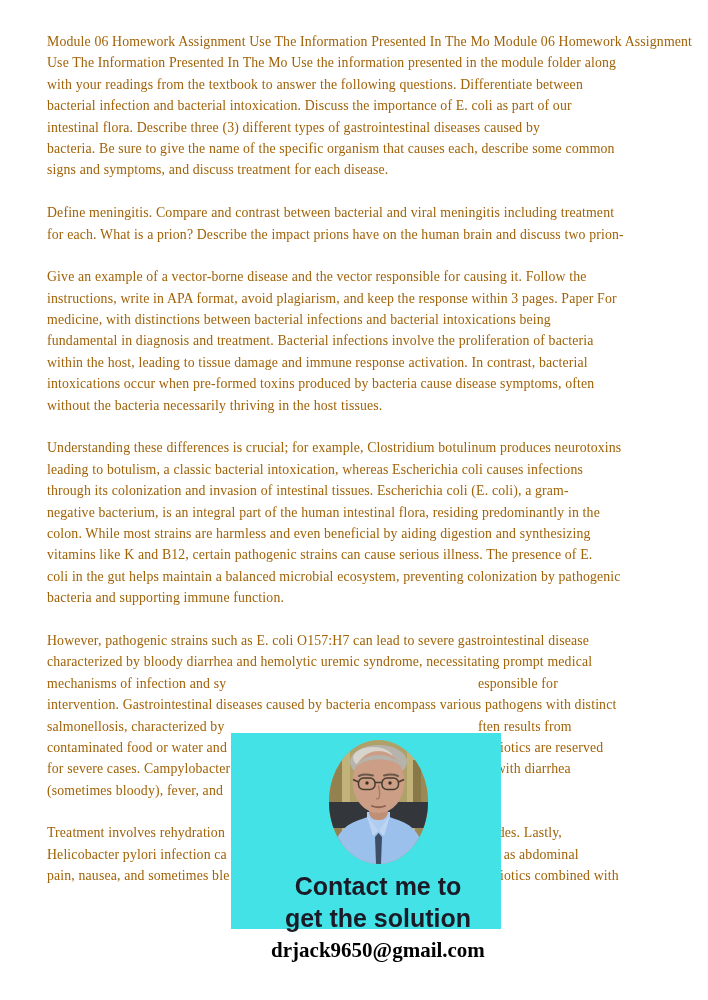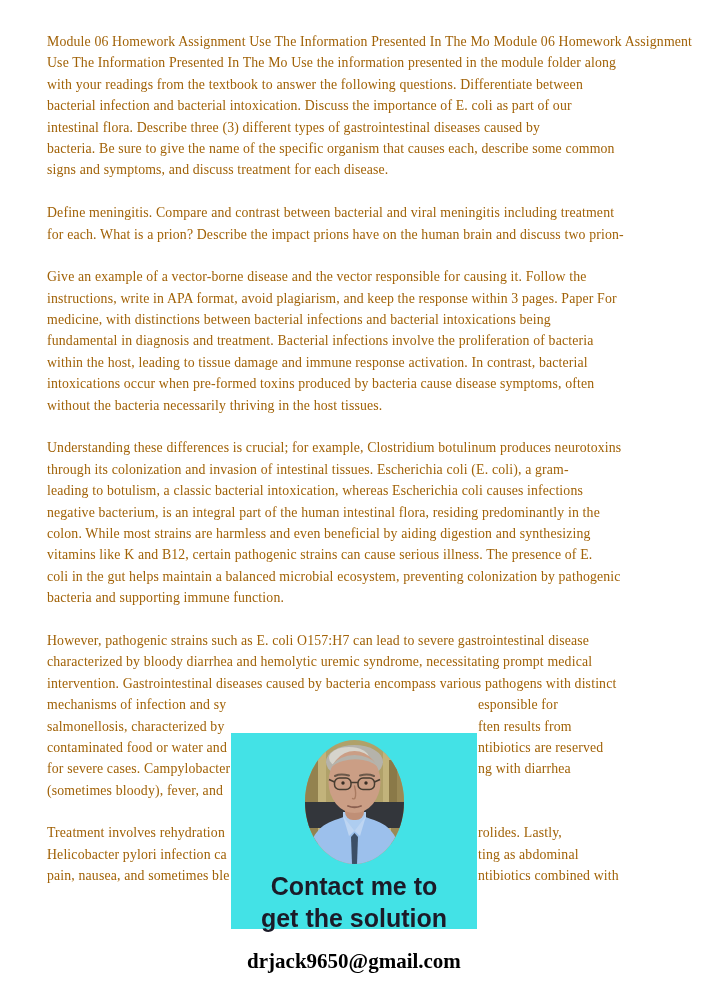--- a/index.html
+++ b/index.html
@@ -22,36 +22,37 @@
   .line.split { position: relative; }
   .frag-right { position: absolute; left: 431px; top: 0; white-space: pre; }
   .overlay-card {
     position: absolute;
     left: 231px; top: 733px;
     width: 246px; height: 196px;
     display: flex;
     flex-direction: column;
     align-items: center;
     z-index: 5;
+    padding-left: 24px;
   }
   .avatar { margin-top: 7px; width: 99px; height: 124px; line-height: 0; }
   .card-heading {
     font-family: "Liberation Sans", "DejaVu Sans", sans-serif;
     font-weight: 700;
     font-size: 25px;
     line-height: 32px;
     text-align: center;
     white-space: pre-line;
     margin-top: 6px;
   }
   .card-email {
     font-family: "Liberation Serif", "DejaVu Serif", serif;
     font-weight: 700;
     font-size: 21px;
-    margin-top: 15px;
+    margin-top: 4px;
   }
 </style>
 </head>
 <body style="background: rgb(255, 255, 255);">
 
 <div class="doc" id="doc" style="color: #a16207;">
     <div class="para">
       <div class="line">Module 06 Homework Assignment Use The Information Presented In The Mo Module 06 Homework Assignment</div>
       <div class="line">Use The Information Presented In The Mo Use the information presented in the module folder along</div>
       <div class="line">with your readings from the textbook to answer the following questions. Differentiate between</div>
@@ -68,33 +69,33 @@
       <div class="line">Give an example of a vector-borne disease and the vector responsible for causing it. Follow the</div>
       <div class="line">instructions, write in APA format, avoid plagiarism, and keep the response within 3 pages. Paper For</div>
       <div class="line">medicine, with distinctions between bacterial infections and bacterial intoxications being</div>
       <div class="line">fundamental in diagnosis and treatment. Bacterial infections involve the proliferation of bacteria</div>
       <div class="line">within the host, leading to tissue damage and immune response activation. In contrast, bacterial</div>
       <div class="line">intoxications occur when pre-formed toxins produced by bacteria cause disease symptoms, often</div>
       <div class="line">without the bacteria necessarily thriving in the host tissues.</div>
     </div>
     <div class="para">
       <div class="line">Understanding these differences is crucial; for example, Clostridium botulinum produces neurotoxins</div>
+      <div class="line">leading to botulism, a classic bacterial intoxication, whereas Escherichia coli causes infections</div>
       <div class="line">through its colonization and invasion of intestinal tissues. Escherichia coli (E. coli), a gram-</div>
-      <div class="line">leading to botulism, a classic bacterial intoxication, whereas Escherichia coli causes infections</div>
       <div class="line">negative bacterium, is an integral part of the human intestinal flora, residing predominantly in the</div>
       <div class="line">colon. While most strains are harmless and even beneficial by aiding digestion and synthesizing</div>
       <div class="line">vitamins like K and B12, certain pathogenic strains can cause serious illness. The presence of E.</div>
       <div class="line">coli in the gut helps maintain a balanced microbial ecosystem, preventing colonization by pathogenic</div>
       <div class="line">bacteria and supporting immune function.</div>
     </div>
     <div class="para">
       <div class="line">However, pathogenic strains such as E. coli O157:H7 can lead to severe gastrointestinal disease</div>
       <div class="line">characterized by bloody diarrhea and hemolytic uremic syndrome, necessitating prompt medical</div>
+      <div class="line split"><span class="frag-left">mechanisms of infection and sy</span><span class="frag-right">esponsible for</span></div>
       <div class="line">intervention. Gastrointestinal diseases caused by bacteria encompass various pathogens with distinct</div>
-      <div class="line split"><span class="frag-left">mechanisms of infection and sy</span><span class="frag-right">esponsible for</span></div>
       <div class="line split"><span class="frag-left">salmonellosis, characterized by</span><span class="frag-right">ften results from</span></div>
       <div class="line split"><span class="frag-left">contaminated food or water and</span><span class="frag-right">ntibiotics are reserved</span></div>
       <div class="line split"><span class="frag-left">for severe cases. Campylobacter</span><span class="frag-right">ng with diarrhea</span></div>
       <div class="line split"><span class="frag-left">(sometimes bloody), fever, and</span><span class="frag-right"></span></div>
     </div>
     <div class="para">
       <div class="line split"><span class="frag-left">Treatment involves rehydration</span><span class="frag-right">rolides. Lastly,</span></div>
       <div class="line split"><span class="frag-left">Helicobacter pylori infection ca</span><span class="frag-right">ting as abdominal</span></div>
       <div class="line split"><span class="frag-left">pain, nausea, and sometimes ble</span><span class="frag-right">ntibiotics combined with</span></div>
     </div>

